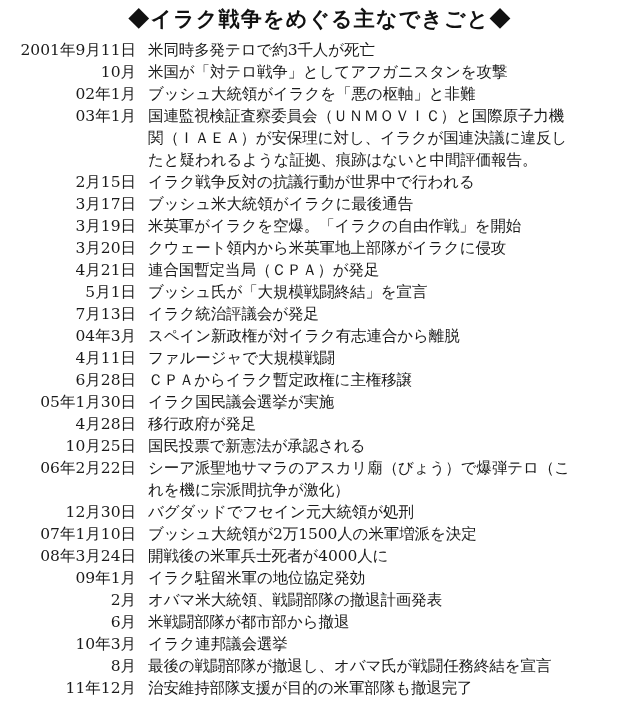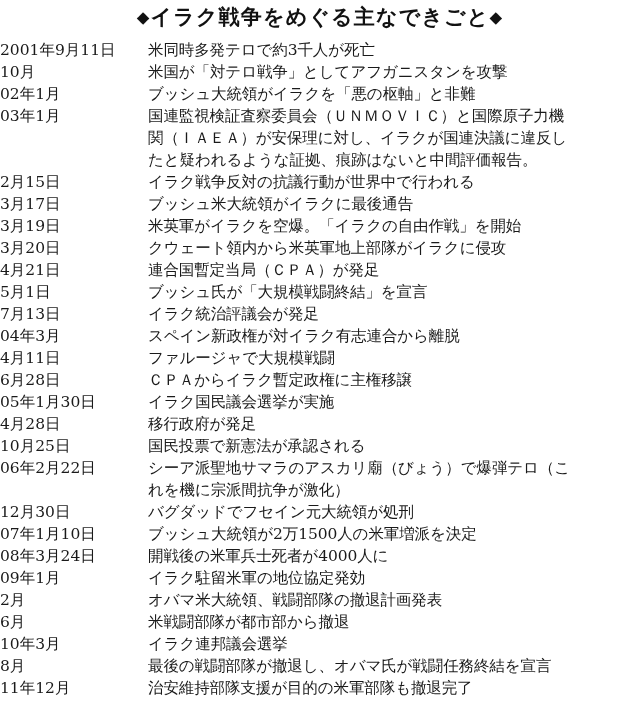--- a/index.html
+++ b/index.html
@@ -26,38 +26,38 @@
 
   #title {
     text-align: center;
     font-size: 21px;
     font-weight: bold;
     letter-spacing: 1.2px;
     line-height: 1;
     padding-top: 8px;
     padding-bottom: 0;
     color: #111111;
-    font-family: Liberation Mono, monospace;
+    font-family: Liberation Sans, sans-serif;
     white-space: nowrap;
   }
 
   #timeline {
     margin-top: 10px;
     width: 640px;
     border-collapse: collapse;
     table-layout: fixed;
   }
 
   #timeline tr {
     vertical-align: top;
   }
 
   .date-cell {
     width: 136px;
-    text-align: left;
+    text-align: right;
     padding: 0 12px 0 0;
     font-size: 15.5px;
     line-height: 22px;
     white-space: nowrap;
     letter-spacing: 0px;
     font-family: "DejaVu Serif", "Liberation Serif", serif;
     color: #1a1a1a;
   }
 
   .event-cell {

